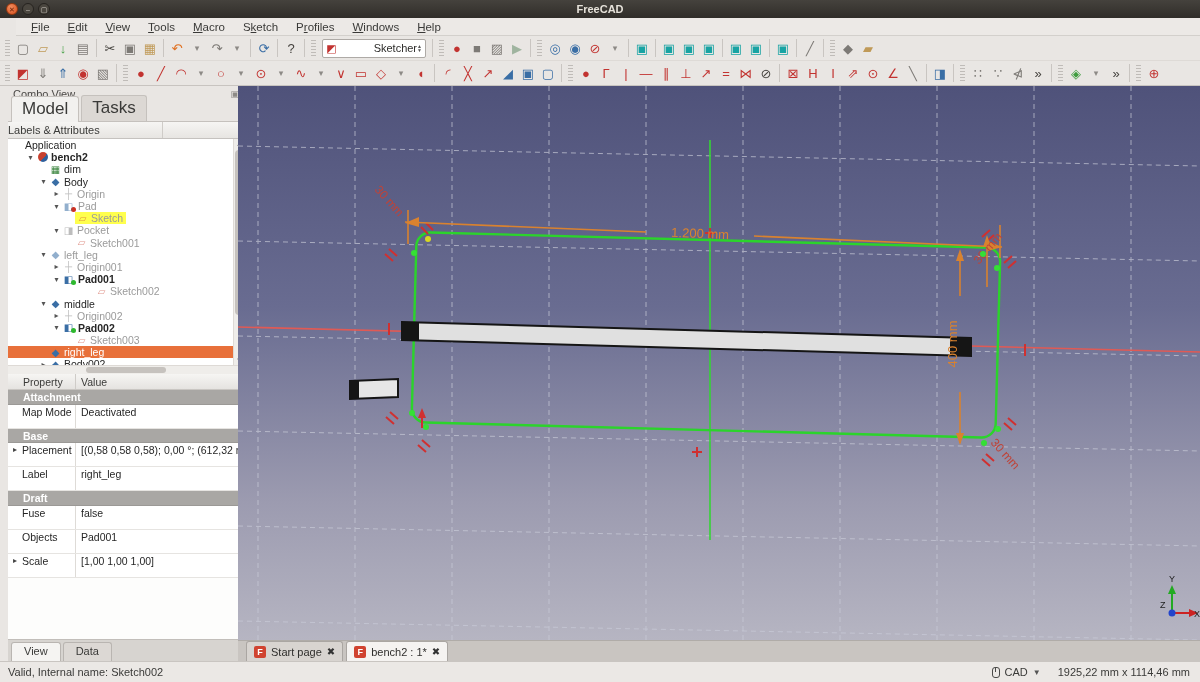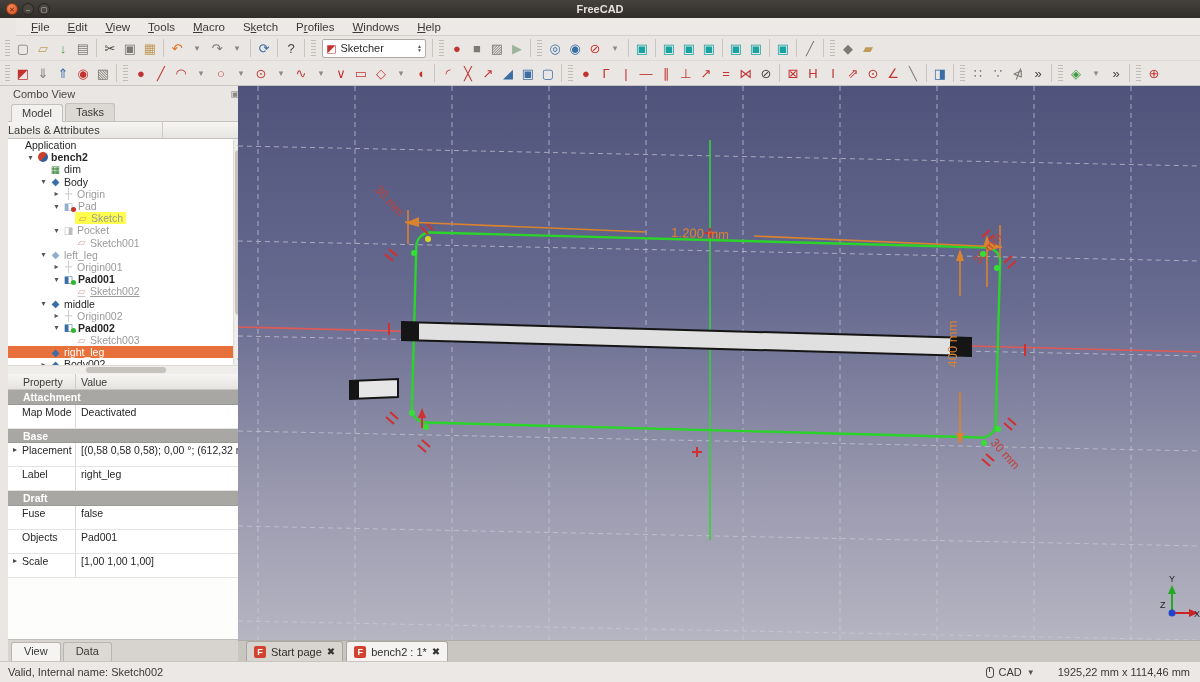--- a/index.html
+++ b/index.html
@@ -33,32 +33,32 @@
   .tb-sep { width:1px; height:18px; background:#c9c5c1; margin:0 3px; flex:0 0 auto; }
   .tb-handle { width:5px; height:16px; margin:0 3px; flex:0 0 auto;
     background:repeating-linear-gradient(#b5b1ad 0 1px, transparent 1px 3px); opacity:.8; }
   .c-red{color:#c23330;} .c-blue{color:#3a6ea5;} .c-teal{color:#18a3a3;}
   .c-green{color:#3f9e3f;} .c-orange{color:#e07020;} .c-gray{color:#7d7a76;}
   .c-dark{color:#45423e;} .c-tan{color:#c09a58;} .c-dim{color:#8d8a86; font-size:9px;}
   .c-pale{color:#9fb49f;}
   .wbcombo { display:inline-flex; align-items:center; height:19px; width:104px; background:#fff;
     border:1px solid #aeaaa6; border-radius:2px; margin:0 3px; padding:0 3px; flex:0 0 auto; }
   .wbcombo .wbico { color:#c23330; font-size:11px; margin-right:4px; }
-  .wbcombo .wblabel { font-size:11px; color:#2d2c2a; flex:1; }
+  .wbcombo .wblabel { font-size:11px; color:#2d2c2a; flex:1;text-align:right; }
   .wbcombo .wbarrows { display:flex; flex-direction:column; font-size:5px; color:#555; line-height:4.5px; }
 
   
   .leftpanel { position:absolute; left:8px; top:86px; width:238px; height:575px; background:#22c55e;
     border-right:2px solid #b3afab; }
   .cv-header { height:16px; display:flex; align-items:center; font-size:11px; color:#4a4846;
     padding:0 5px; background:#e9e6e3; }
   .cv-header .dockico { margin-left:auto; color:#8d8a86; font-size:9px; }
   .cv-tabs { height:20px; display:flex; align-items:flex-end; padding-left:3px; background:#e9e6e3;
     border-bottom:1px solid #c5c1bd; }
-  .cv-tab { font-size:11px; color:#3a3a38; padding:2px 10px 3px; border:1px solid #c5c1bd;
+  .cv-tab { font-size:17px; color:#3a3a38; padding:2px 10px 3px; border:1px solid #c5c1bd;
     border-bottom:none; border-radius:3px 3px 0 0; background:#dcd8d4; margin-right:2px; }
   .cv-tab.active { background:#f2f1ef; position:relative; top:1px; }
   .tree-header { height:17px; background:linear-gradient(#f6f5f3,#e7e5e2); border-bottom:1px solid #c5c2bf;
     font-size:11px; color:#3a3a38; display:flex; align-items:center; }
   .tree-header .thcell { padding-left:0; width:155px; border-right:1px solid #cfccc8; height:100%;
     display:flex; align-items:center; }
   .tree { position:relative; height:226px; background:#ffffff; overflow:hidden; }
   .trow { height:12.2px; display:flex; align-items:center; font-size:10.5px; color:#262626; white-space:nowrap; }
   .trow.gray { color:#9b9b9b; }
   .trow.bold { font-weight:bold; }
@@ -127,21 +127,21 @@
   .closeico { font-size:10px; font-weight:bold; color:#333; }
 
   
   .statusbar { position:absolute; left:0; top:661px; width:1200px; height:21px; background:#ebe8e5;
     border-top:1px solid #c9c5c1; display:flex; align-items:center; font-size:11px; color:#3a3a38; }
   .statusbar .msg { padding-left:8px; }
   .statusbar .right { margin-left:auto; display:flex; align-items:center; gap:5px; padding-right:10px; }
   .mouseico { width:8px; height:11px; border:1px solid #4a4a48; border-radius:3px;
     background:linear-gradient(#4a4a48,#4a4a48) top center/1px 4px no-repeat; }
   .navdrop { font-size:8px; color:#555; }
-  .vpsize { margin-left:18px;text-align:right; }
+  .vpsize { margin-left:12px;text-align:right; }
 </style>
 </head>
 <body>
 
 <div class="titlebar">
   <div class="wbtns">
     <span class="wbtn close">✕</span>
     <span class="wbtn minmax">–</span>
     <span class="wbtn minmax">▢</span>
   </div>
@@ -355,21 +355,21 @@
           <span class="tarrow">▸</span>
           <span class="ticon ti-origin"></span>
           <span class="tlabel">Origin001</span>
         </div>
         <div class="trow bold" style="padding-left: 43px;">
           <span class="tarrow">▾</span>
           <span class="ticon ti-pad"></span>
           <span class="tbadge b-green"></span>
           <span class="tlabel">Pad001</span>
         </div>
-        <div class="trow gray" style="padding-left: 56px; text-decoration: underline;">
+        <div class="trow gray" style="padding-left: 76px;">
           <span class="tarrow"></span>
           <span class="ticon ti-sketch"></span>
           <span class="tlabel">Sketch002</span>
         </div>
         <div class="trow" style="padding-left: 30px;">
           <span class="tarrow">▾</span>
           <span class="ticon ti-body"></span>
           <span class="tlabel">middle</span>
         </div>
         <div class="trow gray" style="padding-left: 43px;">

